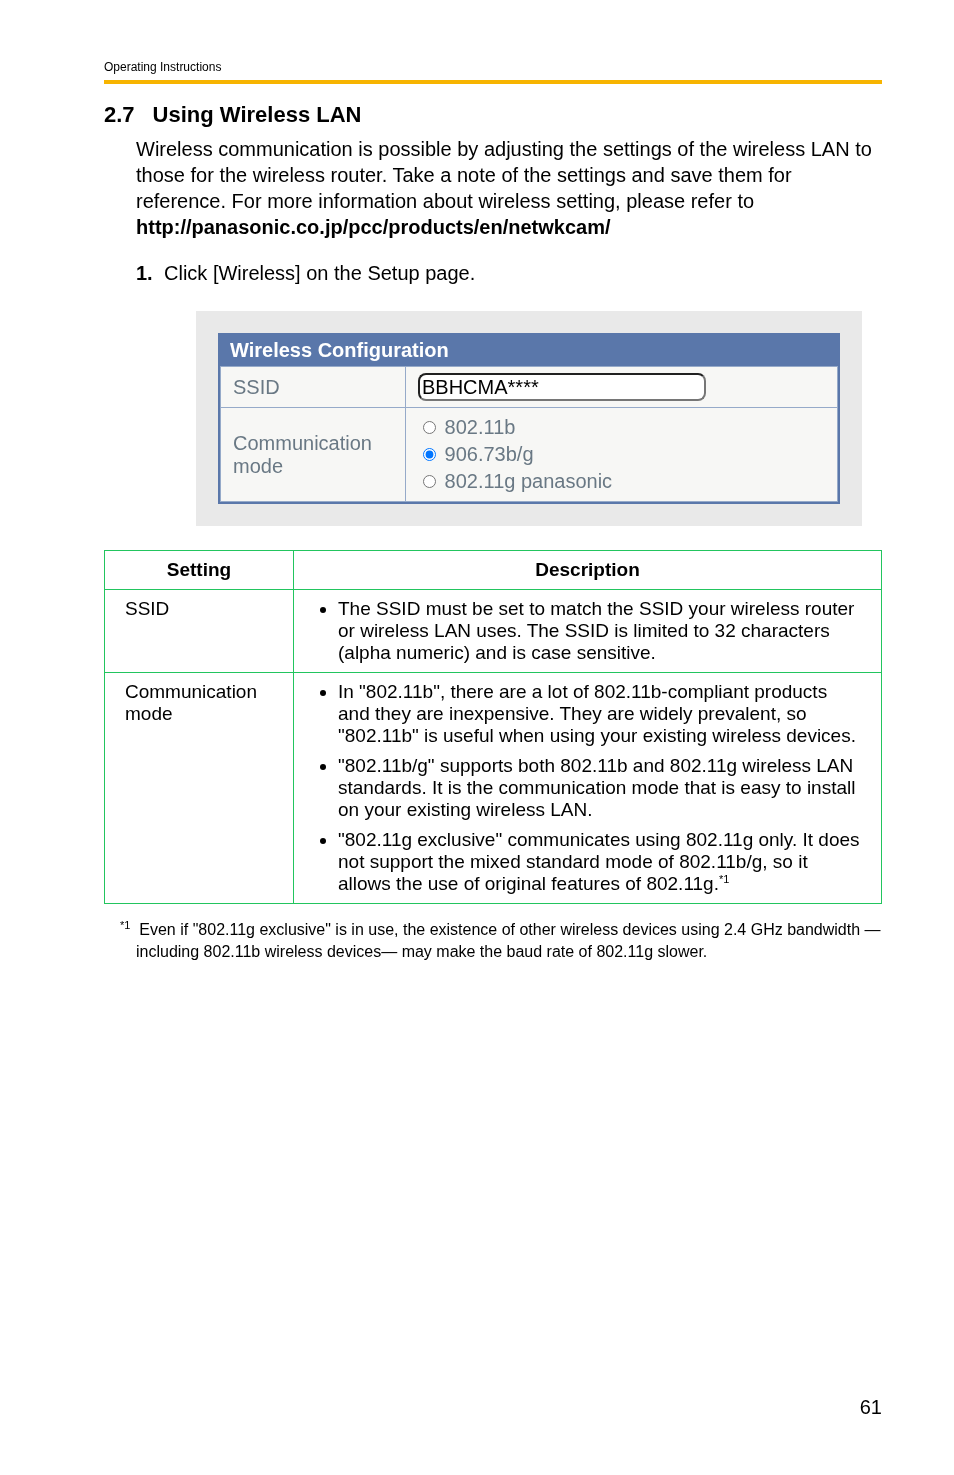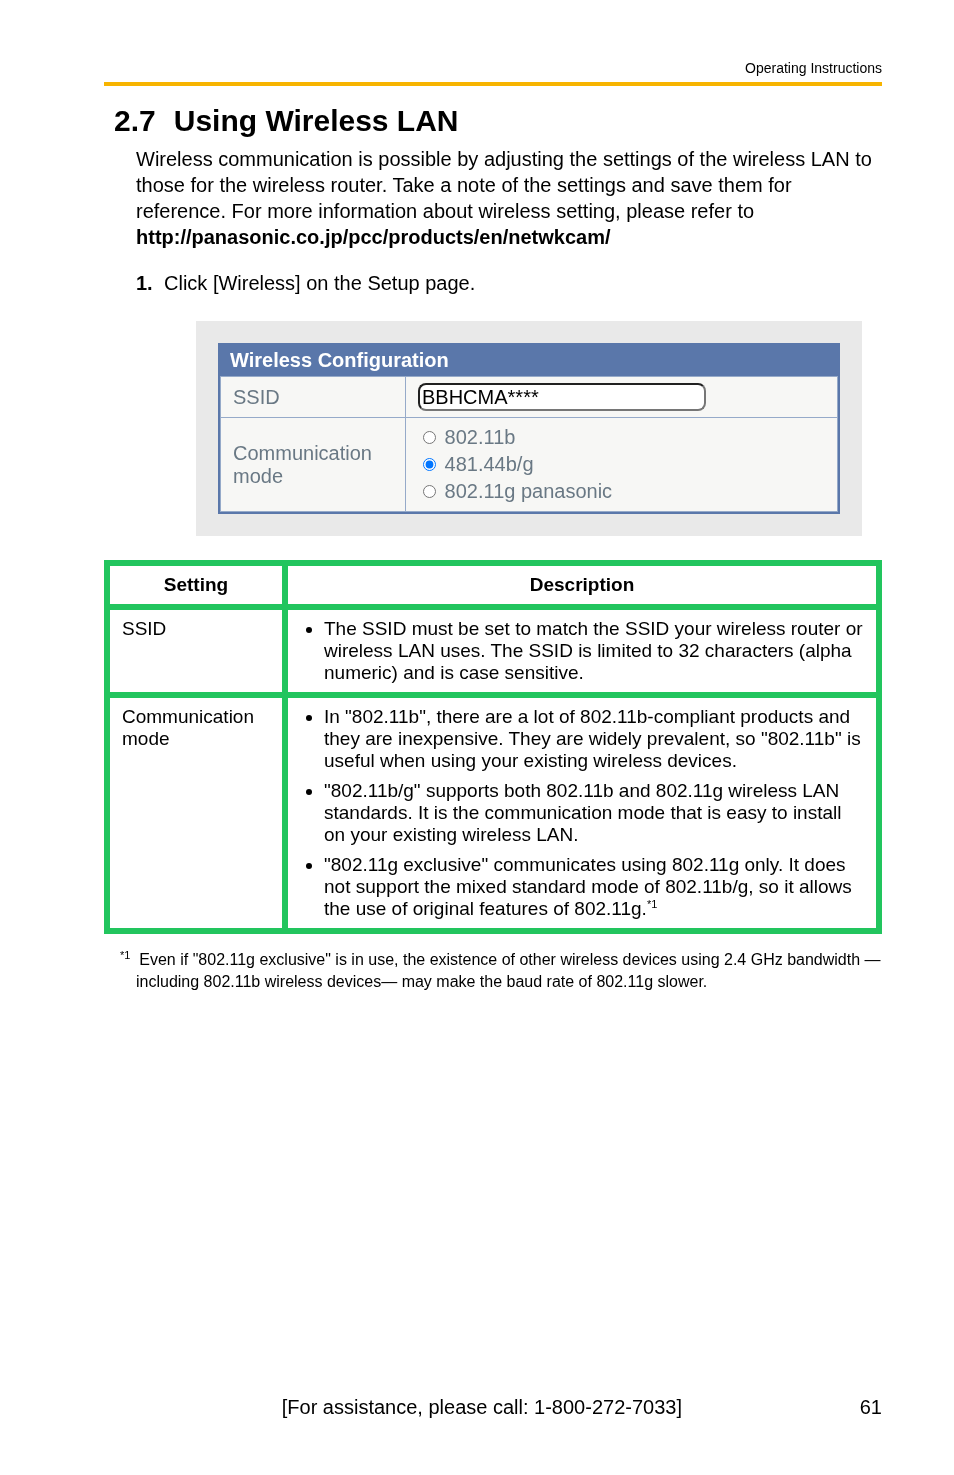--- a/index.html
+++ b/index.html
@@ -11,33 +11,32 @@
   .page {
     width: 954px;
     height: 1475px;
     box-sizing: border-box;
     padding: 60px 72px 56px 104px;
     position: relative;
     display: flex;
     flex-direction: column;
   }
   .header-area {
-    text-align: right;
-    font-size: 14px;
+    font-size: 12px;
     margin-bottom: 6px;
   }
   .rule {
     height: 4px;
     background: #f7b400;
     margin-bottom: 18px;
   }
   h1.section-title {
-    font-size: 30px;
-    font-weight: bold;
-    margin: 0 0 8px 10px;
+    font-size: 22px;
+    font-weight: bold;
+    margin: 0 0 8px 0;
   }
   .section-number {
     display: inline-block;
     margin-right: 18px;
   }
   .body-text {
     font-size: 20px;
     line-height: 1.3;
     margin: 0 0 10px 32px;
   }
@@ -97,22 +96,22 @@
   }
   .radio-row { line-height: 1.35; }
 
   .desc-table {
     border-collapse: collapse;
     width: 100%;
     margin-top: 4px;
     font-size: 19px;
   }
   .desc-table th, .desc-table td {
-    border: 6px solid #22c55e;
-    padding: 8px 12px;
+    border: 1px solid #22c55e;
+    padding: 8px 20px;
     vertical-align: top;
     text-align: left;
   }
   .desc-table th {
     font-weight: bold;
     text-align: center;
   }
   .desc-table th.col-setting { width: 148px; }
   .desc-table ul {
     margin: 0;
@@ -164,21 +163,21 @@
             <tr>
           <td>SSID</td>
           <td>
             <input type="text" value="BBHCMA****" style="">
           </td>
         </tr>
         <tr>
           <td>Communication mode</td>
           <td class="radio-row">
             <label><input type="radio" name="comm" style=""> <span>802.11b</span></label><br>
-            <label><input type="radio" name="comm" checked="" style=""> <span>481.44b/g</span></label><br>
+            <label><input type="radio" name="comm" checked="" style=""> <span>906.73b/g</span></label><br>
             <label><input type="radio" name="comm" style=""> <span>802.11g panasonic</span></label>
           </td>
         </tr>
       </tbody>
         </table>
     </div>
   </div>
 
   <table class="desc-table">
     <tbody>
@@ -208,16 +207,15 @@
     </table>
 
   <p class="footnote">
     <span class="fn">*1</span>&nbsp;&nbsp;<span>Even if "802.11g exclusive" is in use, the existence of other wireless devices using 2.4 GHz bandwidth —including 802.11b wireless devices— may make the baud rate of 802.11g slower.</span>
   </p>
 
   <div class="spacer"></div>
 
   <div class="footer-row">
     <span></span>
-    <span>[For assistance, please call: 1-800-272-7033]</span>
     <span>61</span>
   </div>
 </div>
 
 </body></html>

